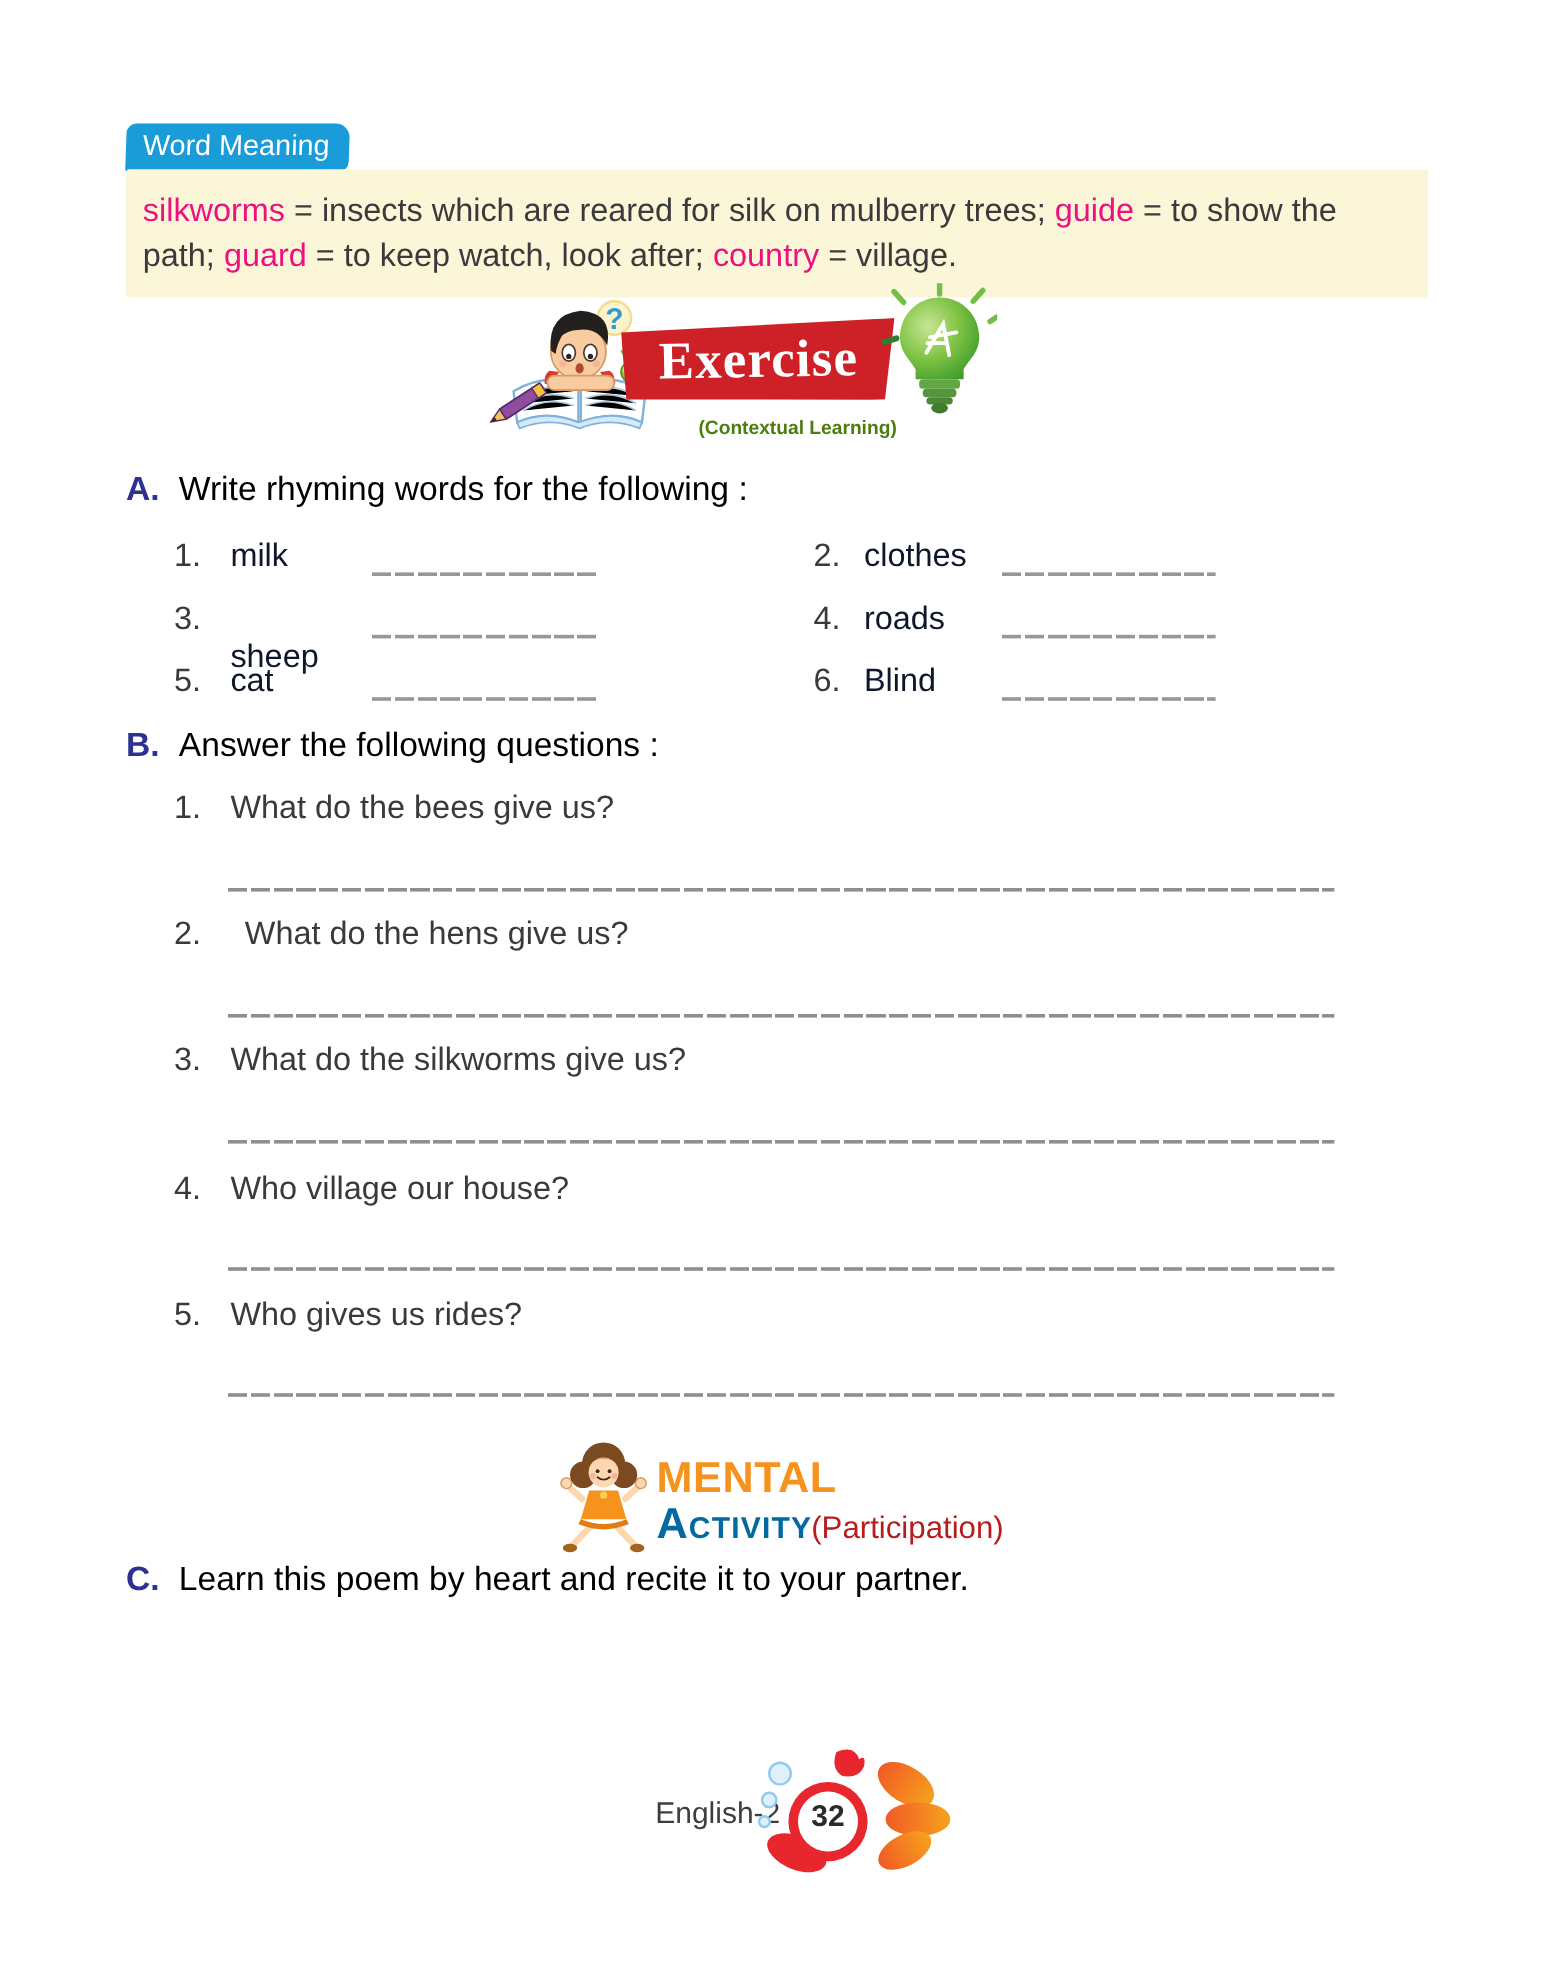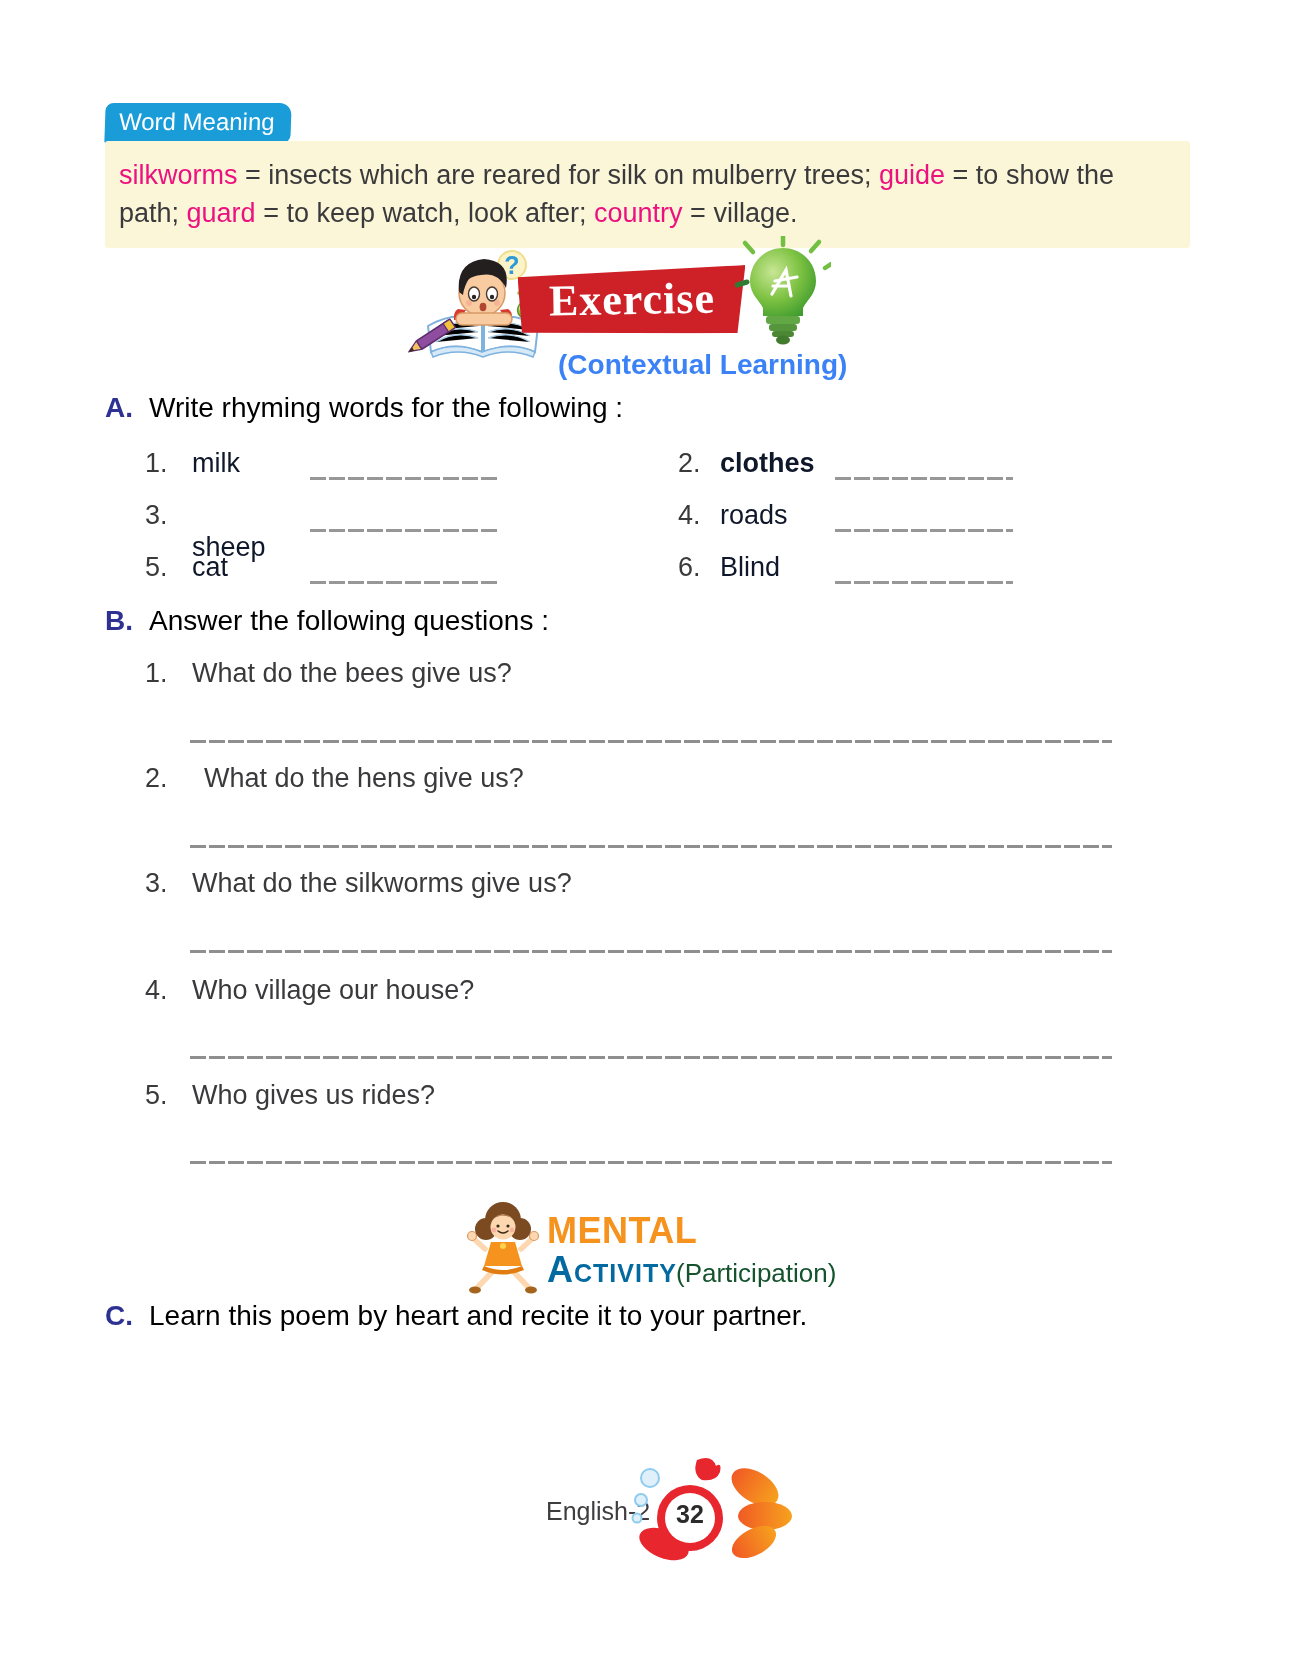--- a/index.html
+++ b/index.html
@@ -25,21 +25,21 @@
     position:absolute;left:518px;top:267px;width:228px;height:68px;background:#cd2127;
     clip-path:polygon(0% 12%,100% 0%,96% 100%,1.5% 94%);
     display:flex;align-items:center;justify-content:center;transform:rotate(-1deg);
   }
   .banner-red span{
     font-family:"Liberation Serif", serif;font-weight:bold;font-size:44px;color:#ffffff;
     letter-spacing:1px;padding-bottom:4px;
   }
   .bulb-svg{position:absolute;left:735px;top:236px;width:96px;height:114px;}
   .contextual{
-    position:absolute;left:558px;top:349px;font-size:28px;font-weight:bold;color:#3b82f6;
+    position:absolute;left:582px;top:349px;font-size:16px;font-weight:bold;color:#4d7c0f;
   }
   
   .sec-letter{position:absolute;left:105px;font-size:28px;font-weight:bold;color:#2d3192;}
   .sec-text{position:absolute;left:149px;font-size:28px;font-weight:normal;color:#000000;}
   
   .rnum{position:absolute;font-size:27px;color:#3a3a3c;}
   .rword{position:absolute;font-size:27px;color:#0f172a;}
   .rblank{
     position:absolute;height:3px;
     background:repeating-linear-gradient(90deg,#979797 0 16px,rgba(0,0,0,0) 16px 19px);
@@ -48,21 +48,21 @@
   .qnum{position:absolute;left:145px;font-size:27px;color:#3a3a3c;}
   .qtext{position:absolute;left:192px;font-size:27px;color:#3a3a3c;}
   .ansline{
     position:absolute;left:190px;width:922px;height:3px;
     background:repeating-linear-gradient(90deg,#8f8f8f 0 16px,rgba(0,0,0,0) 16px 19px);
   }
   
   .girl-svg{position:absolute;left:462px;top:1200px;width:82px;height:95px;}
   .mental-title{position:absolute;left:547px;top:1210px;font-size:36px;font-weight:bold;color:#f6921e;letter-spacing:0.5px;}
   .mental-sub{position:absolute;left:547px;top:1249px;font-size:36px;font-weight:bold;color:#0369a1;font-variant:small-caps;letter-spacing:1px;}
-  .mental-note{position:absolute;left:676px;top:1258px;font-size:26px;color:#14532d;}
+  .mental-note{position:absolute;left:676px;top:1258px;font-size:26px;color:#b91c1c;}
   
   .footer-book{position:absolute;left:546px;top:1497px;font-size:25px;color:#3e3e40;}
   .fish-svg{position:absolute;left:612px;top:1452px;width:180px;height:112px;}
   .page-num{
     position:absolute;left:662px;top:1500px;width:56px;text-align:center;
     font-size:25px;font-weight:bold;color:#2b2b2b;
   }
 </style>
 </head>
 <body>
@@ -156,21 +156,21 @@
 
   <div class="contextual">(Contextual Learning)</div>
 
   <div class="sec-letter" style="top:392px;">A.</div>
   <div class="sec-text" style="top:392px;">Write rhyming words for the following :</div>
 
   <div class="rnum" style="left:145px;top:448px;">1.</div>
   <div class="rword" style="left:192px;top:448px;">milk</div>
   <div class="rblank" style="left:310px;top:477px;width:187px;"></div>
   <div class="rnum" style="left:678px;top:448px;">2.</div>
-  <div class="rword" style="left:720px;top:448px;font-weight:bold;">clothes</div>
+  <div class="rword" style="left:720px;top:448px;">clothes</div>
   <div class="rblank" style="left:835px;top:477px;width:178px;"></div>
 
   <div class="rnum" style="left:145px;top:500px;">3.</div>
   <div class="rword" style="left:192px;top:500px;margin-top:32px;">sheep</div>
   <div class="rblank" style="left:310px;top:529px;width:187px;"></div>
   <div class="rnum" style="left:678px;top:500px;">4.</div>
   <div class="rword" style="left:720px;top:500px;">roads</div>
   <div class="rblank" style="left:835px;top:529px;width:178px;"></div>
 
   <div class="rnum" style="left:145px;top:552px;">5.</div>

